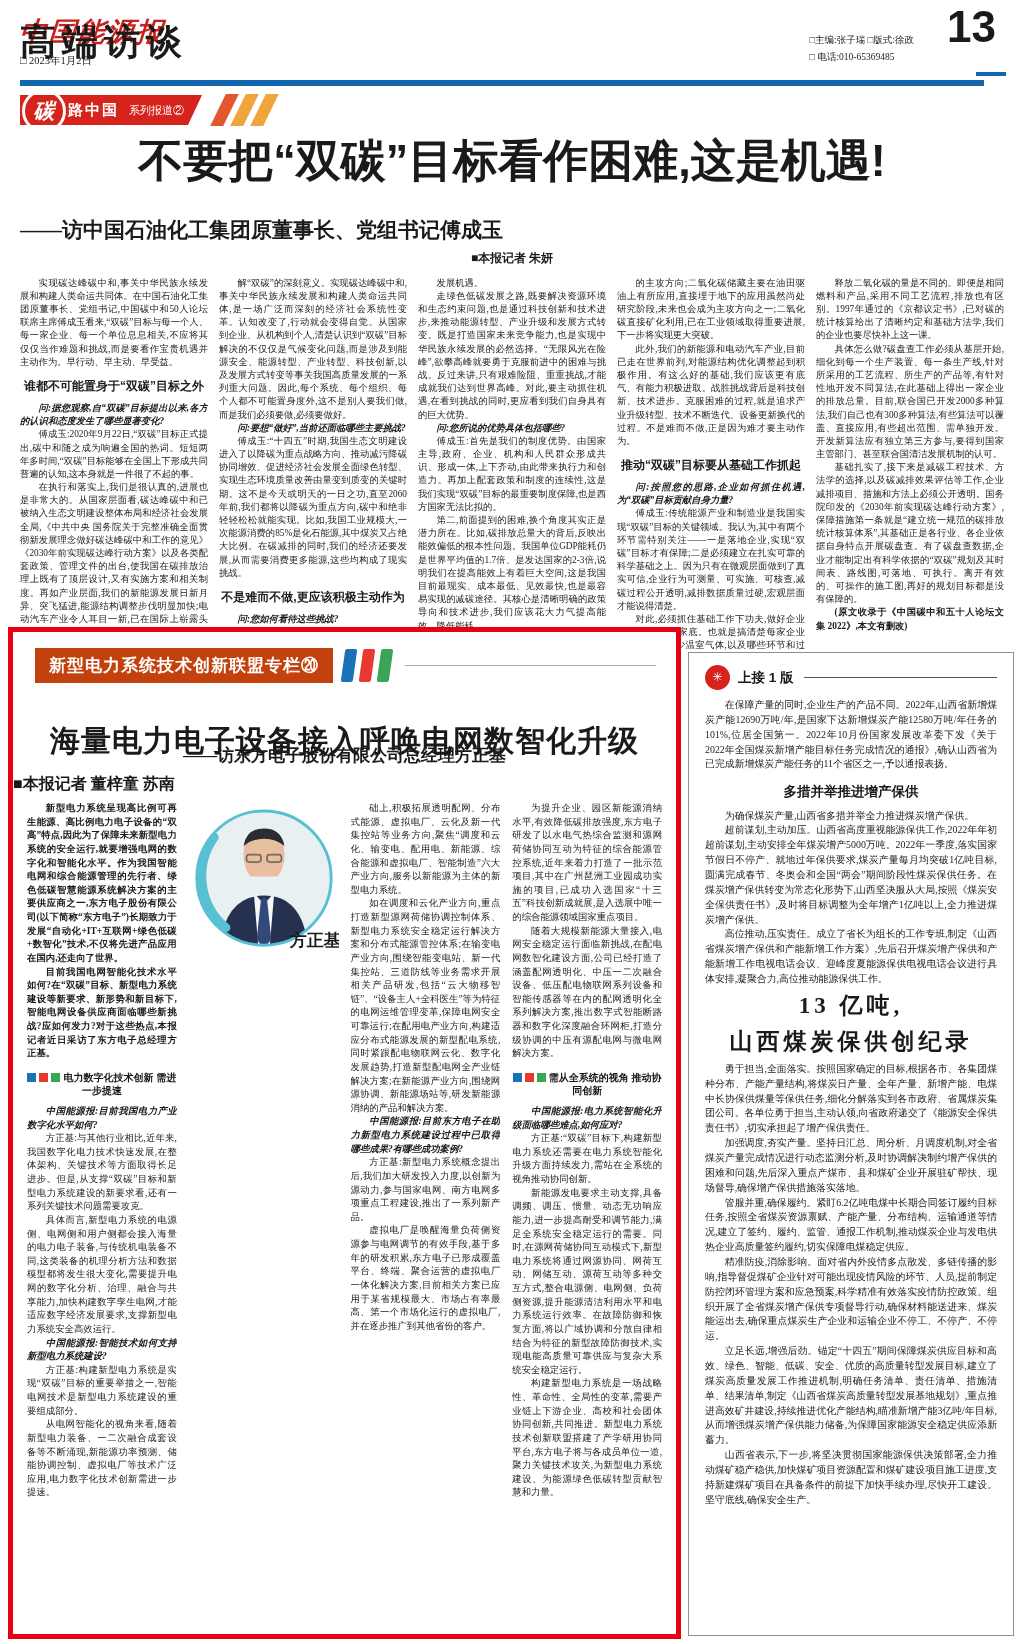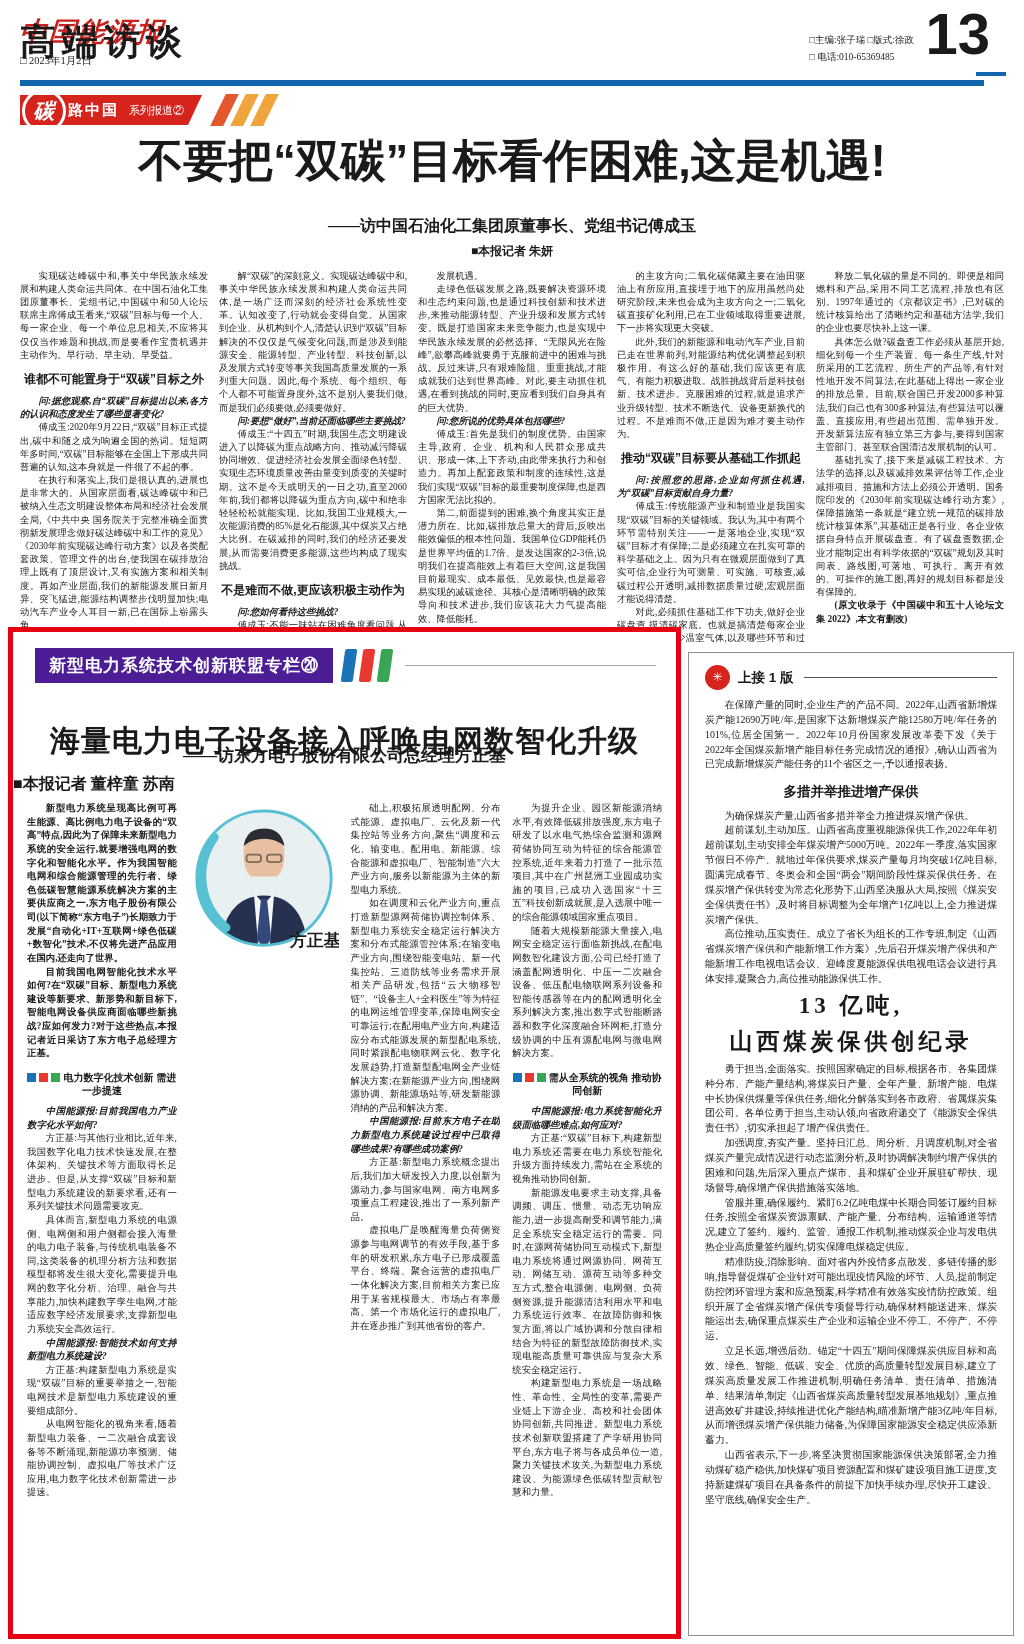--- a/index.html
+++ b/index.html
@@ -6,61 +6,61 @@
   .page{position:relative;width:1024px;height:1644px;background:#fff;overflow:hidden;
         font-family:"Liberation Serif",serif;color:#1a1a1a;}
   
   .masthead{position:absolute;left:20px;top:6px;width:984px;height:72px;}
   .logo{position:absolute;left:0;top:8px;font-size:27px;font-weight:bold;color:#c8201d;
         font-style:italic;transform:skewX(-4deg);letter-spacing:2px;}
   .issue-date{position:absolute;left:0;top:48px;font-size:10.5px;color:#222;}
   .mast-center{position:absolute;left:0;right:0;top:12px;text-align:left;font-size:36px;
         font-weight:900;font-family:"Liberation Sans",sans-serif;letter-spacing:6px;}
   .mast-meta{position:absolute;right:90px;top:26px;text-align:left;font-size:9.5px;line-height:1.8;color:#222;}
-  .page-number{position:absolute;right:14px;top:-2px;font-size:58px;font-weight:700;
+  .page-number{position:absolute;right:8px;top:-2px;font-size:44px;font-weight:700;
         font-family:"Liberation Sans",sans-serif;line-height:1.05;}
   .page-number-rule{position:absolute;right:-2px;top:66px;width:30px;height:4px;background:#1166ad;}
   .mast-rule{position:absolute;left:20px;top:80px;width:964px;height:6px;background:#1166ad;}
   
   .top-article{position:absolute;left:20px;top:92px;width:984px;height:530px;}
   .series-badge{display:flex;align-items:center;height:36px;}
   .badge-ribbon{position:relative;background:#d6231c;color:#fff;height:30px;display:flex;align-items:center;
         padding:0 18px 0 48px;clip-path:polygon(0 0,100% 0,calc(100% - 14px) 100%,0 100%);}
   .badge-circle{position:absolute;left:2px;top:-6px;width:38px;height:38px;border-radius:50%;
         background:#d6231c;border:3px solid #fff;box-shadow:0 0 0 2px #d6231c;color:#fff;
         font-weight:bold;font-size:21px;display:flex;align-items:center;justify-content:center;
         font-style:italic;}
   .badge-main{font-family:"Liberation Sans",sans-serif;font-weight:bold;font-size:15px;letter-spacing:2px;}
   .badge-sub{font-family:"Liberation Sans",sans-serif;font-size:11px;margin-left:10px;}
   .badge-stripe{display:inline-block;width:13px;height:32px;margin-left:7px;transform:skewX(-26deg);}
   .stripe-1{background:#e2572b;margin-left:16px;}
   .stripe-2{background:#f0a43c;}
   .stripe-3{background:#f0a43c;}
   .top-headline{margin-top:8px;text-align:center;font-family:"Liberation Sans",sans-serif;
         font-weight:900;font-size:45px;letter-spacing:0px;line-height:1.1;}
-  .top-subtitle{margin-top:21px;text-align:center;font-size:16px;font-weight:bold;}
+  .top-subtitle{margin-top:21px;text-align:left;font-size:21px;font-weight:bold;}
   .top-byline{margin-top:6px;text-align:center;font-size:12px;font-weight:bold;}
   .top-columns{margin-top:10px;display:flex;gap:11px;height:374px;}
   .tcol{flex:1;overflow:hidden;font-size:9.3px;line-height:1.42;}
   
   .blk-p,.blk-q,.blk-intro,.blk-note{margin:0;text-indent:2em;text-align:justify;}
   .blk-q{font-weight:bold;font-style:italic;}
   .blk-intro{font-weight:bold;}
   .blk-note{font-weight:bold;}
   .blk-h{font-family:"Liberation Sans",sans-serif;font-weight:bold;font-size:12px;
         text-align:center;text-indent:0;margin:9px 0 7px;}
   .sec-head{font-family:"Liberation Sans",sans-serif;font-weight:bold;font-size:10px;
         text-align:center;margin:10px 0 7px;line-height:1.35;}
   .sq{display:inline-block;width:9px;height:9px;margin-right:3px;vertical-align:-1px;}
   .sq-blue{background:#1b72b8;}.sq-red{background:#e8382f;}.sq-green{background:#3aa655;}
   
   .box-article{position:absolute;left:8px;top:627px;width:663px;height:1002px;
         border:5px solid #e60012;background:#fff;}
   .box-banner-row{position:absolute;left:22px;top:16px;right:20px;display:flex;align-items:center;}
-  .box-banner{background:#4c1d95;color:#fff;font-family:"Liberation Sans",sans-serif;
+  .box-banner{background:#c2410c;color:#fff;font-family:"Liberation Sans",sans-serif;
         font-weight:bold;font-size:17px;padding:6px 14px;letter-spacing:1px;}
   .banner-sq{display:inline-block;width:12px;height:33px;margin-left:6px;transform:skewX(-8deg);border-radius:2px;}
   .bsq-blue{background:#1b72b8;margin-left:10px;}.bsq-red{background:#e8382f;}.bsq-green{background:#3aa655;}
   .banner-line{flex:1;height:1px;background:#aaa;margin-left:14px;}
   .box-headline{position:absolute;left:0;right:0;top:64px;text-align:center;
         font-family:"Liberation Sans",sans-serif;font-weight:900;font-size:30px;letter-spacing:1px;}
   .box-subtitle{position:absolute;left:0;right:0;top:112px;text-align:center;font-size:17px;font-weight:bold;}
   .box-byline{position:absolute;left:0;right:0;top:142px;font-size:16px;font-weight:bold;}
   .box-columns{position:absolute;left:14px;top:170px;right:14px;bottom:10px;display:flex;gap:12px;}
   .bcol{flex:1;overflow:hidden;font-size:9.4px;line-height:1.45;}

